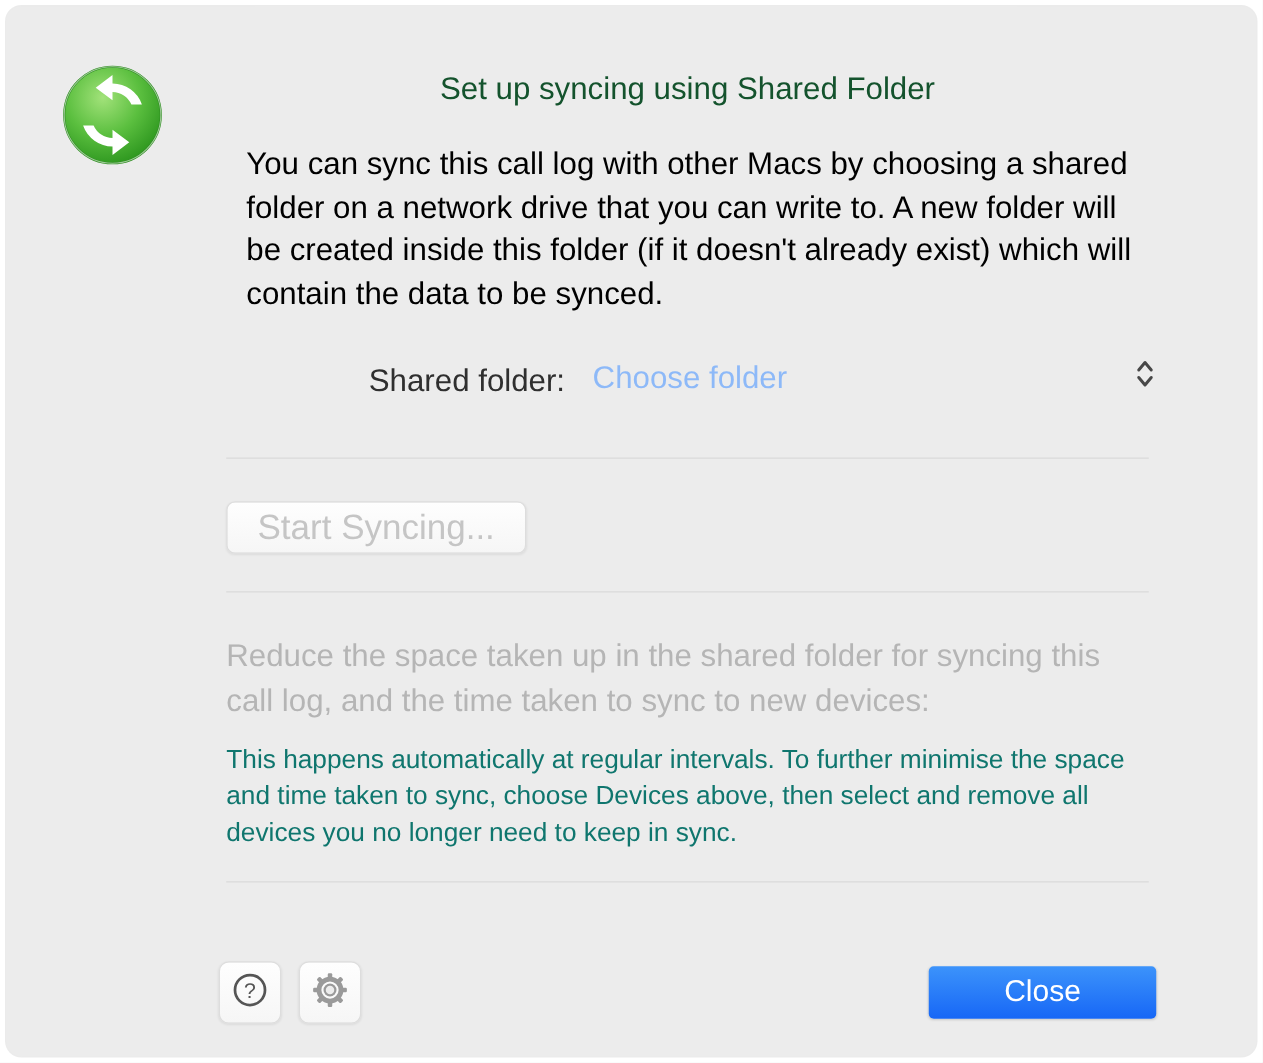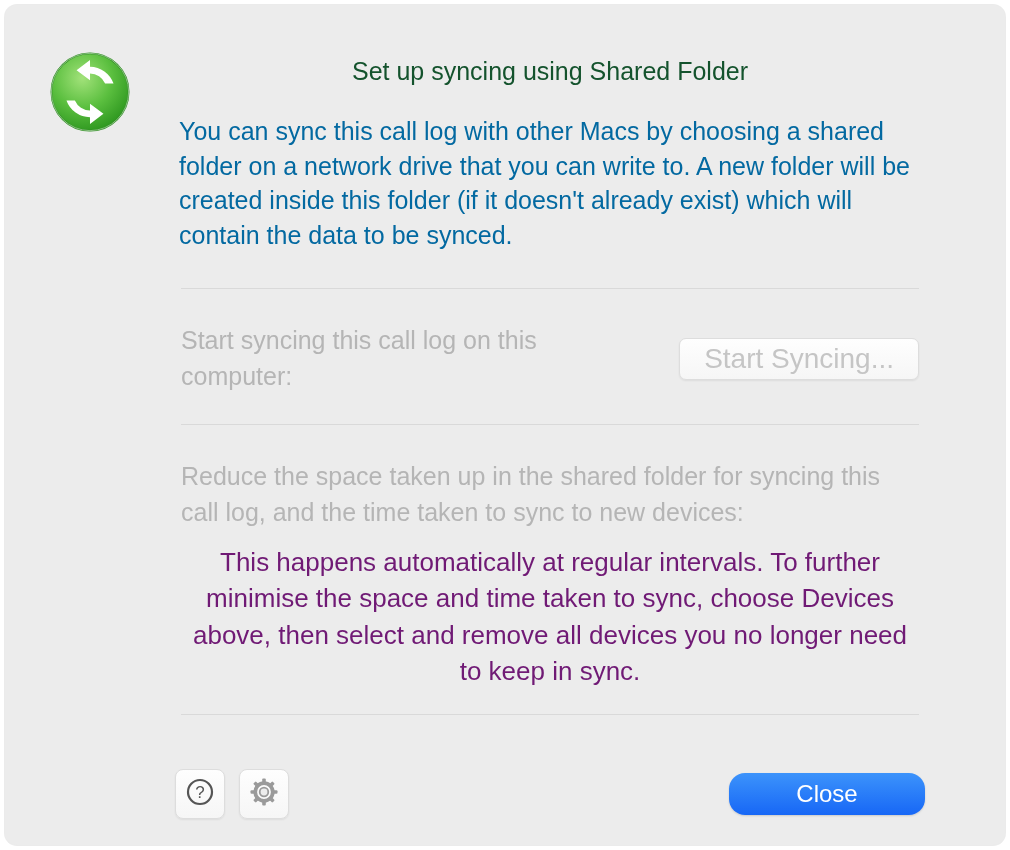--- a/index.html
+++ b/index.html
@@ -30,23 +30,23 @@
   }
   .title {
     font-size: 25px;
     color: #14532d;
     text-align: center;
     margin: 12px 0 28px 0;
     font-weight: 400;
   }
   .description {
     font-size: 25px;
-    color: #0369a1;
+    color: #000000;
     line-height: 1.38;
-    margin: 0 6px 36px 4px;
+    margin: 0 6px 36px 22px;
     font-weight: 400;
   }
   .folder-row {
     display: flex;
     align-items: center;
     gap: 22px;
     margin: 0 0 44px 0;
     position: relative;
     padding-left: 120px;
   }
@@ -96,46 +96,45 @@
     background: linear-gradient(#fefefe,#f6f6f6);
     box-shadow: 0 1px 2px rgba(0,0,0,0.07);
     font-size: 28px;
     color: #c5c5c5;
     text-align: center;
     padding: 6px 24px;
     display:flex; align-items:center; justify-content:center;
     white-space: nowrap;
   }
   .note {
-    font-size: 26px;
-    color: #701a75;
+    font-size: 21px;
+    color: #0f766e;
     line-height: 1.4;
     margin: 2px 6px 24px 6px;
-    text-align: center;
   }
   .footer {
     position: absolute;
     left: 170px; right: 80px; bottom: 26px;
     display: flex;
     align-items: center;
     gap: 14px;
   }
   .icon-button {
     width: 50px; height: 50px;
     border-radius: 8px;
     border: 1px solid #ddd;
     background: linear-gradient(#fefefe,#f6f6f6);
     box-shadow: 0 1px 2px rgba(0,0,0,0.07);
     display:flex; align-items:center; justify-content:center;
   }
   .icon-button svg { width: 30px; height: 30px; }
   .spacer { flex: 1; }
   .primary-button {
-    width: 196px; height: 42px;
-    border-radius: 16px;
+    width: 182px; height: 42px;
+    border-radius: 4px;
     background: linear-gradient(#3c93fb,#1767f6);
     box-shadow: 0 1px 2px rgba(0,0,0,0.15);
     color: #fff;
     font-size: 24px;
     display:flex; align-items:center; justify-content:center;text-align:right;
   }
 </style>
 </head>
 <body>
 
@@ -158,25 +157,36 @@
       </g>
     </svg>
   </div>
 
   <div class="content">
 
     <div class="title">Set up syncing using Shared Folder</div>
 
     <div class="description">You can sync this call log with other Macs by choosing a shared folder on a network drive that you can write to.  A new folder will be created inside this folder (if it doesn't already exist) which will contain the data to be synced.</div>
 
+    <div class="folder-row">
+      <div class="folder-label">Shared folder:</div>
+      <div class="folder-select">
+        <span class="folder-select-text">Choose folder</span>
+        <span class="stepper">
+          <svg viewBox="0 0 18 30">
+              <path d="M4 12 L9 6 L14 12" fill="none" stroke="#484848" stroke-width="2.4" stroke-linecap="round" stroke-linejoin="round"></path>
+              <path d="M4 18 L9 24 L14 18" fill="none" stroke="#484848" stroke-width="2.4" stroke-linecap="round" stroke-linejoin="round"></path>
+            </svg>
+        </span>
+      </div>
+    </div>
 
     <div class="divider"></div>
 
     <div class="section">
-      <div class="section-text">Start syncing this call log on this computer:</div>
       <div class="mac-button">Start Syncing...</div>
     </div>
 
     <div class="divider"></div>
 
     <div class="section" style="align-items:flex-end; padding-bottom:12px;gap:33px;">
       <div class="section-text">Reduce the space taken up in the shared folder for syncing this call log, and the time taken to sync to new devices:</div>
     </div>
 
     <div class="note">This happens automatically at regular intervals. To further minimise the space and time taken to sync, choose Devices above, then select and remove all devices you no longer need to keep in sync.</div>

